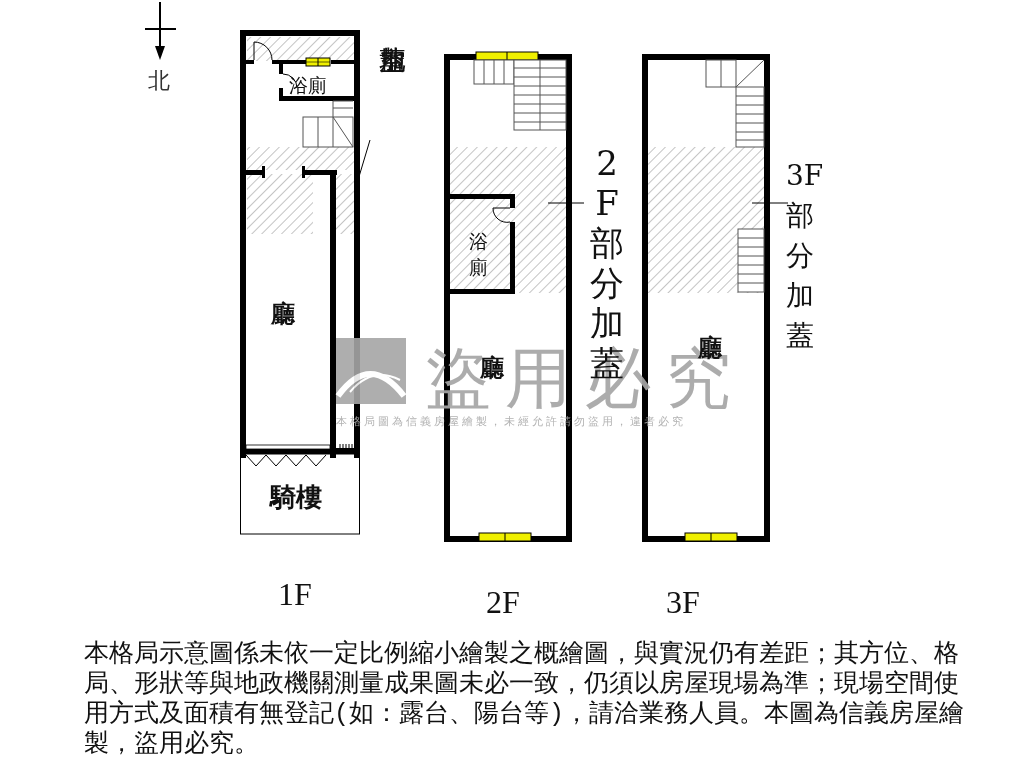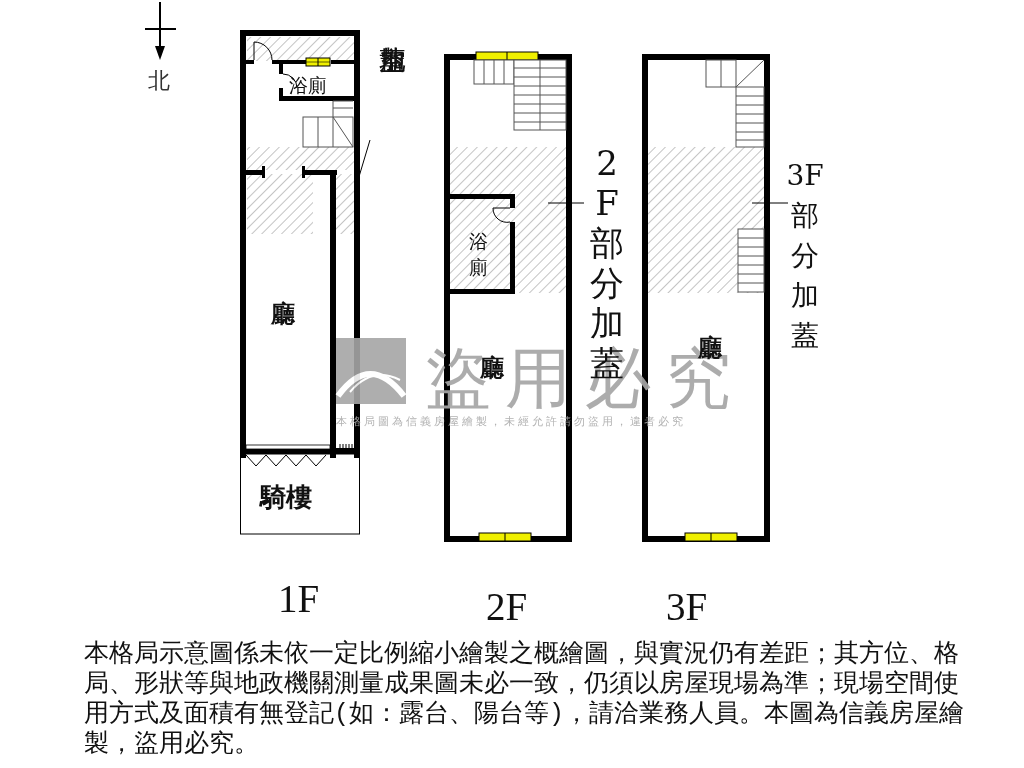--- a/index.html
+++ b/index.html
@@ -2,21 +2,21 @@
 <html><head>
 <meta charset="utf-8">
 <style>
   html,body{margin:0;padding:0;background:#fff;}
   body{width:1024px;height:768px;position:relative;overflow:hidden;font-family:"DejaVu Serif","Liberation Serif",serif;color:#111;}
   .abs{position:absolute;}
   svg.plan{position:absolute;left:0;top:0;}
   .vlabel{position:absolute;font-size:26px;line-height:30px;width:30px;text-align:center;writing-mode:vertical-rl;text-orientation:upright;letter-spacing:0;}
   .room{position:absolute;font-size:24px;font-weight:bold;}
   .room-sm{position:absolute;font-size:19px;}
-  .floor-label{position:absolute;font-size:39px;font-family:"Liberation Serif","DejaVu Serif",serif;}
+  .floor-label{position:absolute;font-size:32px;font-family:"Liberation Serif","DejaVu Serif",serif;}
   .wm-main{position:absolute;left:425px;top:334px;font-family:"DejaVu Sans",sans-serif;font-size:66px;color:#a6a6a6;letter-spacing:14px;opacity:0.92;}
   .wm-sub{position:absolute;left:336px;top:414px;font-family:"DejaVu Sans",sans-serif;font-size:11px;color:#aaa;letter-spacing:3px;opacity:0.9;}
   .disclaimer{position:absolute;left:84px;top:640px;width:880px;font-size:25px;line-height:30px;font-family:Liberation Mono, monospace;}
   .north-label{position:absolute;left:148px;top:66px;font-size:22px;color:#333;}
 </style>
 </head>
 <body>
 
 <svg class="plan" width="1024" height="768">
   <defs>
@@ -161,27 +161,27 @@
   </g>
 </svg>
 
 <div class="wm-main">盜用必究</div>
 <div class="wm-sub">本格局圖為信義房屋繪製，未經允許請勿盜用，違者必究</div>
 
 <div class="north-label">北</div>
 
 <div class="room-sm" style="left:289px;top:73px;">浴廁</div>
 <div class="room" style="left:271px;top:298px;">廳</div>
-<div class="room" style="left:260px;top:480px;font-size:26px;text-align:center;">騎樓</div>
+<div class="room" style="left:270px;top:480px;font-size:26px;text-align:center;">騎樓</div>
 <div class="vlabel" style="left:378px;top:26px;">空地加蓋</div>
 
 <div class="room-sm" style="left:469px;top:228px;width:18px;line-height:26px;word-break:break-all;">浴廁</div>
 <div class="room" style="left:480px;top:352px;">廳</div>
 <div class="abs" style="left:588px;top:143px;width:38px;font-size:34px;line-height:40px;text-align:center;word-break:break-all;">2F部分加蓋</div>
 
 <div class="room" style="left:698px;top:332px;">廳</div>
-<div class="abs" style="left:786px;top:156px;width:38px;font-size:28px;line-height:40px;text-align:center;word-break:break-all;">3F部分加蓋</div>
+<div class="abs" style="left:786px;top:156px;width:38px;font-size:28px;line-height:40px;word-break:break-all;">3F部分加蓋</div>
 
 <div class="floor-label" style="left:278px;top:576px;">1F</div>
 <div class="floor-label" style="left:486px;top:584px;text-align:center;">2F</div>
 <div class="floor-label" style="left:666px;top:584px;">3F</div>
 
 <div class="disclaimer">本格局示意圖係未依一定比例縮小繪製之概繪圖，與實況仍有差距；其方位、格局、形狀等與地政機關測量成果圖未必一致，仍須以房屋現場為準；現場空間使用方式及面積有無登記(如：露台、陽台等)，請洽業務人員。本圖為信義房屋繪製，盜用必究。</div>
 
 </body></html>

